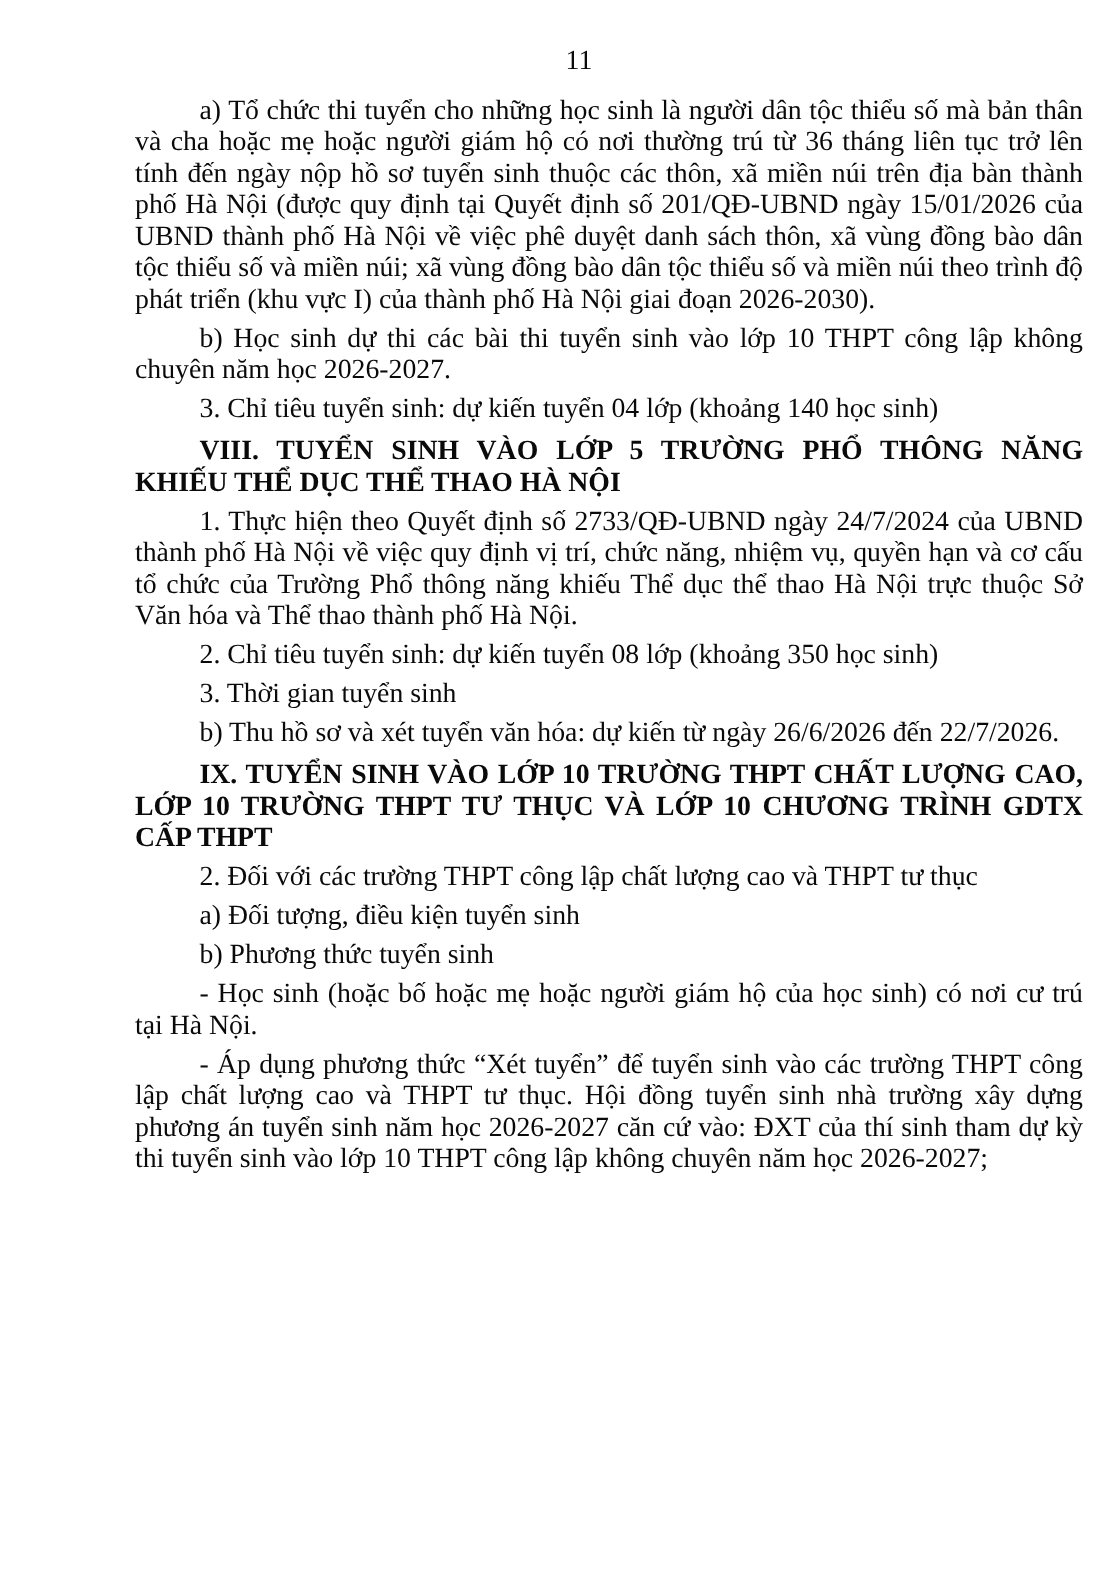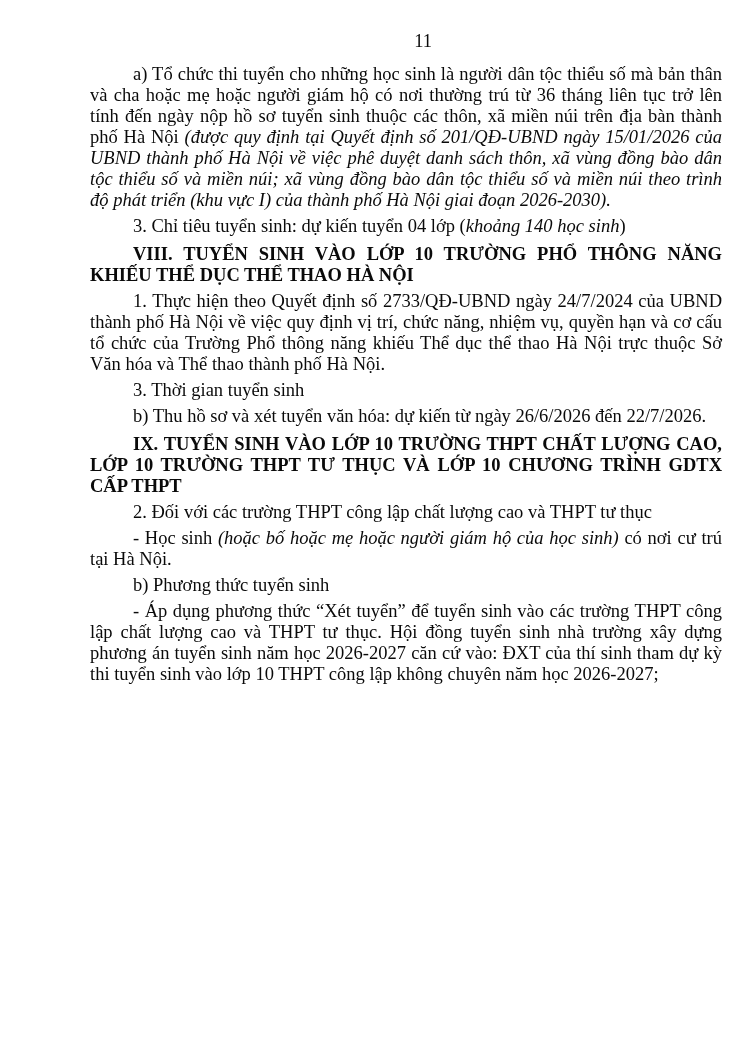--- a/index.html
+++ b/index.html
@@ -13,70 +13,73 @@
     font-family: "Liberation Serif", "DejaVu Serif", serif;
     font-size: 18.5px;
     line-height: 21px;
     overflow: hidden;
   }
   .page-number {
     position: absolute;
     top: 31px;
     left: 340px;
     width: 92px;
-    text-align: right;
+    text-align: center;
   }
   .content {
     position: absolute;
     left: 90px;
     top: 64px;
     width: 632px;
     text-align: justify;
   }
   .content p {
     margin: 0 0 5px 0;
     text-indent: 43px;
   }
   .content p.heading {
     font-weight: 700;
     margin-top: 7px;
   }
-  .it { font-style: italic; }
+  .it { }
 </style>
 </head>
 <body>
 
 <div class="page">
 
   <div class="page-number">11</div>
 
   <div class="content">
 
     <p><span>a) Tổ chức thi tuyển cho những học sinh là người dân tộc thiểu số mà bản thân và cha hoặc mẹ hoặc người giám hộ có nơi thường trú từ 36 tháng liên tục trở lên tính đến ngày nộp hồ sơ tuyển sinh thuộc các thôn, xã miền núi trên địa bàn thành phố Hà Nội </span><span class="it">(được quy định tại Quyết định số 201/QĐ-UBND ngày 15/01/2026 của UBND thành phố Hà Nội về việc phê duyệt danh sách thôn, xã vùng đồng bào dân tộc thiểu số và miền núi; xã vùng đồng bào dân tộc thiểu số và miền núi theo trình độ phát triển (khu vực I) của thành phố Hà Nội giai đoạn 2026-2030).</span></p>
 
+    <p>b) Học sinh dự thi các bài thi tuyển sinh vào lớp 10 THPT công lập không chuyên năm học 2026-2027.</p>
 
     <p><span>3. Chỉ tiêu tuyển sinh: dự kiến tuyển 04 lớp (</span><span class="it">khoảng 140 học sinh</span><span>)</span></p>
 
 
-    <p class="heading">VIII. TUYỂN SINH VÀO LỚP 10 TRƯỜNG PHỔ THÔNG NĂNG KHIẾU THỂ DỤC THỂ THAO HÀ NỘI</p>
+    <p class="heading">VIII. TUYỂN SINH VÀO LỚP 5 TRƯỜNG PHỔ THÔNG NĂNG KHIẾU THỂ DỤC THỂ THAO HÀ NỘI</p>
 
     <p>1. Thực hiện theo Quyết định số 2733/QĐ-UBND ngày 24/7/2024 của UBND thành phố Hà Nội về việc quy định vị trí, chức năng, nhiệm vụ, quyền hạn và cơ cấu tổ chức của Trường Phổ thông năng khiếu Thể dục thể thao Hà Nội trực thuộc Sở Văn hóa và Thể thao thành phố Hà Nội.</p>
 
+    <p><span>2. Chỉ tiêu tuyển sinh: dự kiến tuyển 08 lớp (</span><span class="it">khoảng 350 học sinh</span><span>)</span></p>
 
     <p>3. Thời gian tuyển sinh</p>
 
 
     <p>b) Thu hồ sơ và xét tuyển văn hóa: dự kiến từ ngày 26/6/2026 đến 22/7/2026.</p>
 
     <p class="heading">IX. TUYỂN SINH VÀO LỚP 10 TRƯỜNG THPT CHẤT LƯỢNG CAO, LỚP 10 TRƯỜNG THPT TƯ THỤC VÀ LỚP 10 CHƯƠNG TRÌNH GDTX CẤP THPT</p>
 
     <p>2. Đối với các trường THPT công lập chất lượng cao và THPT tư thục</p>
 
+    <p>a) Đối tượng, điều kiện tuyển sinh</p>
 
 
+    <p>b) Phương thức tuyển sinh</p>
+
     <p><span>- Học sinh </span><span class="it">(hoặc bố hoặc mẹ hoặc người giám hộ của học sinh)</span><span> có nơi cư trú tại Hà Nội.</span></p>
-
-    <p>b) Phương thức tuyển sinh</p>
 
     <p>- Áp dụng phương thức “Xét tuyển” để tuyển sinh vào các trường THPT công lập chất lượng cao và THPT tư thục. Hội đồng tuyển sinh nhà trường xây dựng phương án tuyển sinh năm học 2026-2027 căn cứ vào: ĐXT của thí sinh tham dự kỳ thi tuyển sinh vào lớp 10 THPT công lập không chuyên năm học 2026-2027;</p>
 
   </div>
 </div>
 
 </body></html>

